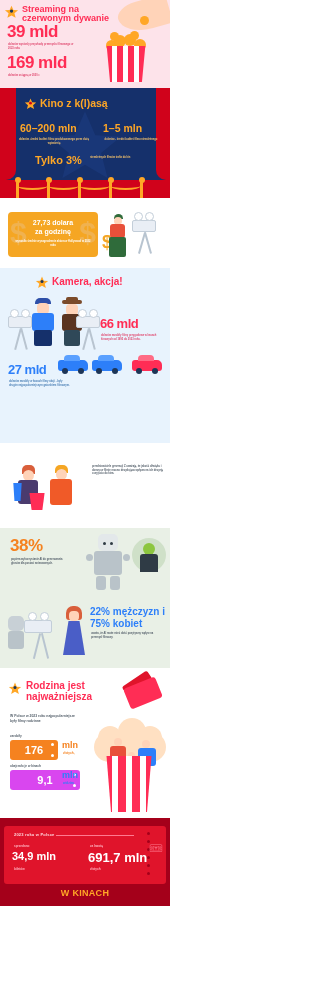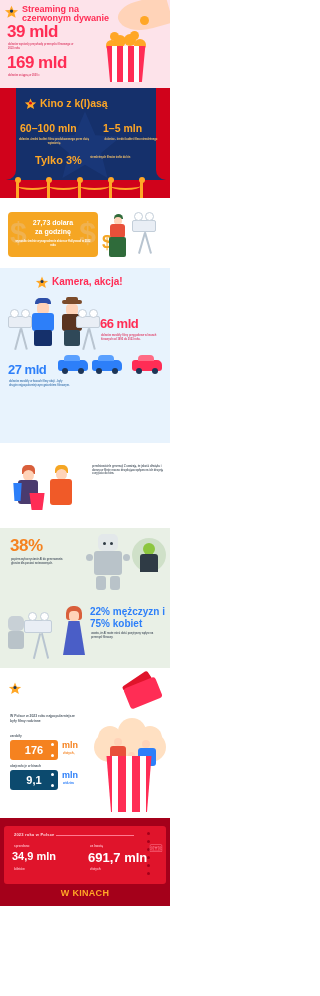--- a/index.html
+++ b/index.html
@@ -151,21 +151,21 @@
   .rcam{position:absolute;left:8px;top:84px;width:54px;height:50px;}
 
   
   .s9{height:150px;background:#fff;}
   .s9 .stw{position:absolute;left:8px;top:14px;}
   .s9 .title{position:absolute;left:26px;top:12px;width:86px;font-size:10px;color:#ff2d55;font-weight:700;line-height:1.12;}
   .s9 .lead{position:absolute;left:10px;top:46px;width:70px;font-size:3.4px;line-height:1.5;color:#55606b;font-weight:700;}
   .s9 .lbl1{position:absolute;left:10px;top:66px;color:#55606b;}
   .ticket{position:absolute;height:20px;border-radius:3px;}
   .ticket.orange{background:#f5821f;}
-  .ticket.blue{background:#0c4a6e;}
+  .ticket.blue{background:#d946ef;padding-left:22px;}
   .ticket .v{position:absolute;left:0;top:0;width:100%;height:100%;display:flex;align-items:center;
              justify-content:center;color:#fff;font-size:11px;font-weight:700;}
   .ticket .notch{position:absolute;width:3px;height:3px;border-radius:50%;background:#fff;right:4px;}
   .s9 .u1{position:absolute;left:62px;top:72px;font-size:9px;color:#f5821f;font-weight:700;}
   .s9 .u1s{position:absolute;left:63px;top:83px;color:#f5821f;}
   .s9 .lbl2{position:absolute;left:10px;top:96px;color:#55606b;}
   .s9 .u2{position:absolute;left:62px;top:102px;font-size:9px;color:#2d7ff9;font-weight:700;}
   .s9 .u2s{position:absolute;left:63px;top:113px;color:#2d7ff9;}
   .bigpop{position:absolute;left:92px;top:14px;width:76px;height:130px;}
   .bp-box{position:absolute;left:12px;bottom:0;width:50px;height:56px;background:#ff2d55;
@@ -235,21 +235,21 @@
     <svg class="bigstar" viewBox="0 0 24 24">
       <path d="M12 1l3 7 7.5.4-5.8 4.8 1.9 7.3L12 16.6 5.4 20.5l1.9-7.3L1.5 8.4 9 8z" fill="#1f4089"></path>
     </svg>
     <span class="stw">
       <svg width="13" height="13" viewBox="0 0 24 24">
           <path d="M12 1l3 7 7.5.4-5.8 4.8 1.9 7.3L12 16.6 5.4 20.5l1.9-7.3L1.5 8.4 9 8z" fill="#ffa726"></path>
           <circle cx="12" cy="9.6" r="2.6" fill="#d0021b"></circle>
         </svg>
     </span>
     <div class="title">Kino z k(l)asą</div>
-    <div class="n1">60–100 mln</div>
+    <div class="n1">60–200 mln</div>
     <div class="c1 tiny">dolarów -średni budżet filmu produkowanego przez dużą wytwórnię</div>
     <div class="n2">1–5 mln</div>
     <div class="c2 tiny">dolarów - średni budżet filmu niezależnego</div>
     <div class="n3">Tylko 3%</div>
     <div class="c3 tiny">niezależnych filmów trafia do kin</div>
 
     <div class="ropebar">
       <div class="post" style="left:16px;"></div>
       <div class="post" style="left:47px;"></div>
       <div class="post" style="left:78px;"></div>
@@ -402,20 +402,21 @@
     <div class="c2 tiny">uważa, że AI może mieć dość pozytywny wpływ na przemysł filmowy.</div>
   </section>
 
   <section class="sec s9">
     <span class="stw">
       <svg width="14" height="14" viewBox="0 0 24 24">
           <path d="M12 1l3 7 7.5.4-5.8 4.8 1.9 7.3L12 16.6 5.4 20.5l1.9-7.3L1.5 8.4 9 8z" fill="#ffa726"></path>
           <circle cx="12" cy="9.6" r="2.6" fill="#1d3557"></circle>
         </svg>
     </span>
+    <div class="title">Rodzina jest najważniejsza</div>
     <div class="lead">W Polsce w 2023 roku najpopularniejsze były filmy rodzinne</div>
 
     <div class="lbl1 mini">zarobiły</div>
     <div class="ticket orange" style="left:10px;top:72px;width:48px;">
       <span class="v">176</span>
       <span class="notch" style="top:3px;"></span>
         <span class="notch" style="top:14px;"></span>
     </div>
     <div class="u1">mln</div>
     <div class="u1s mini">złotych,</div>

